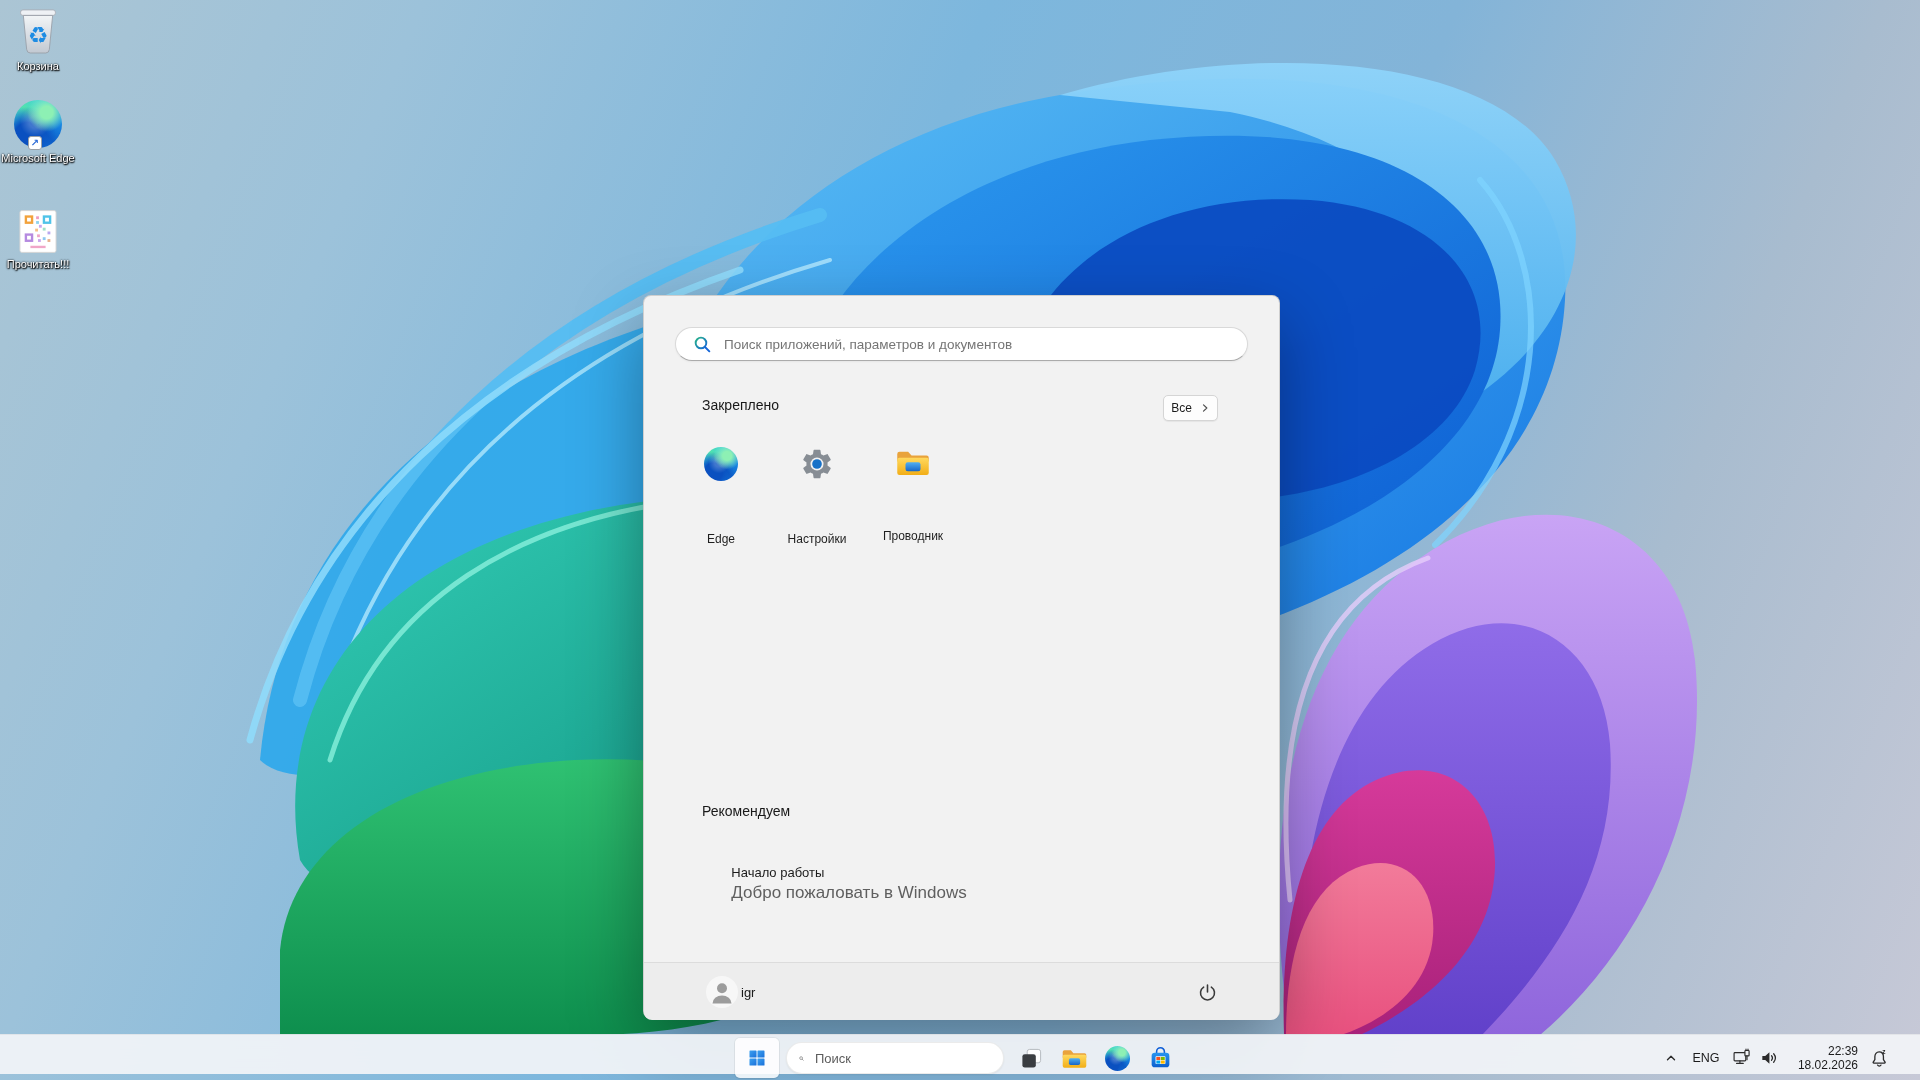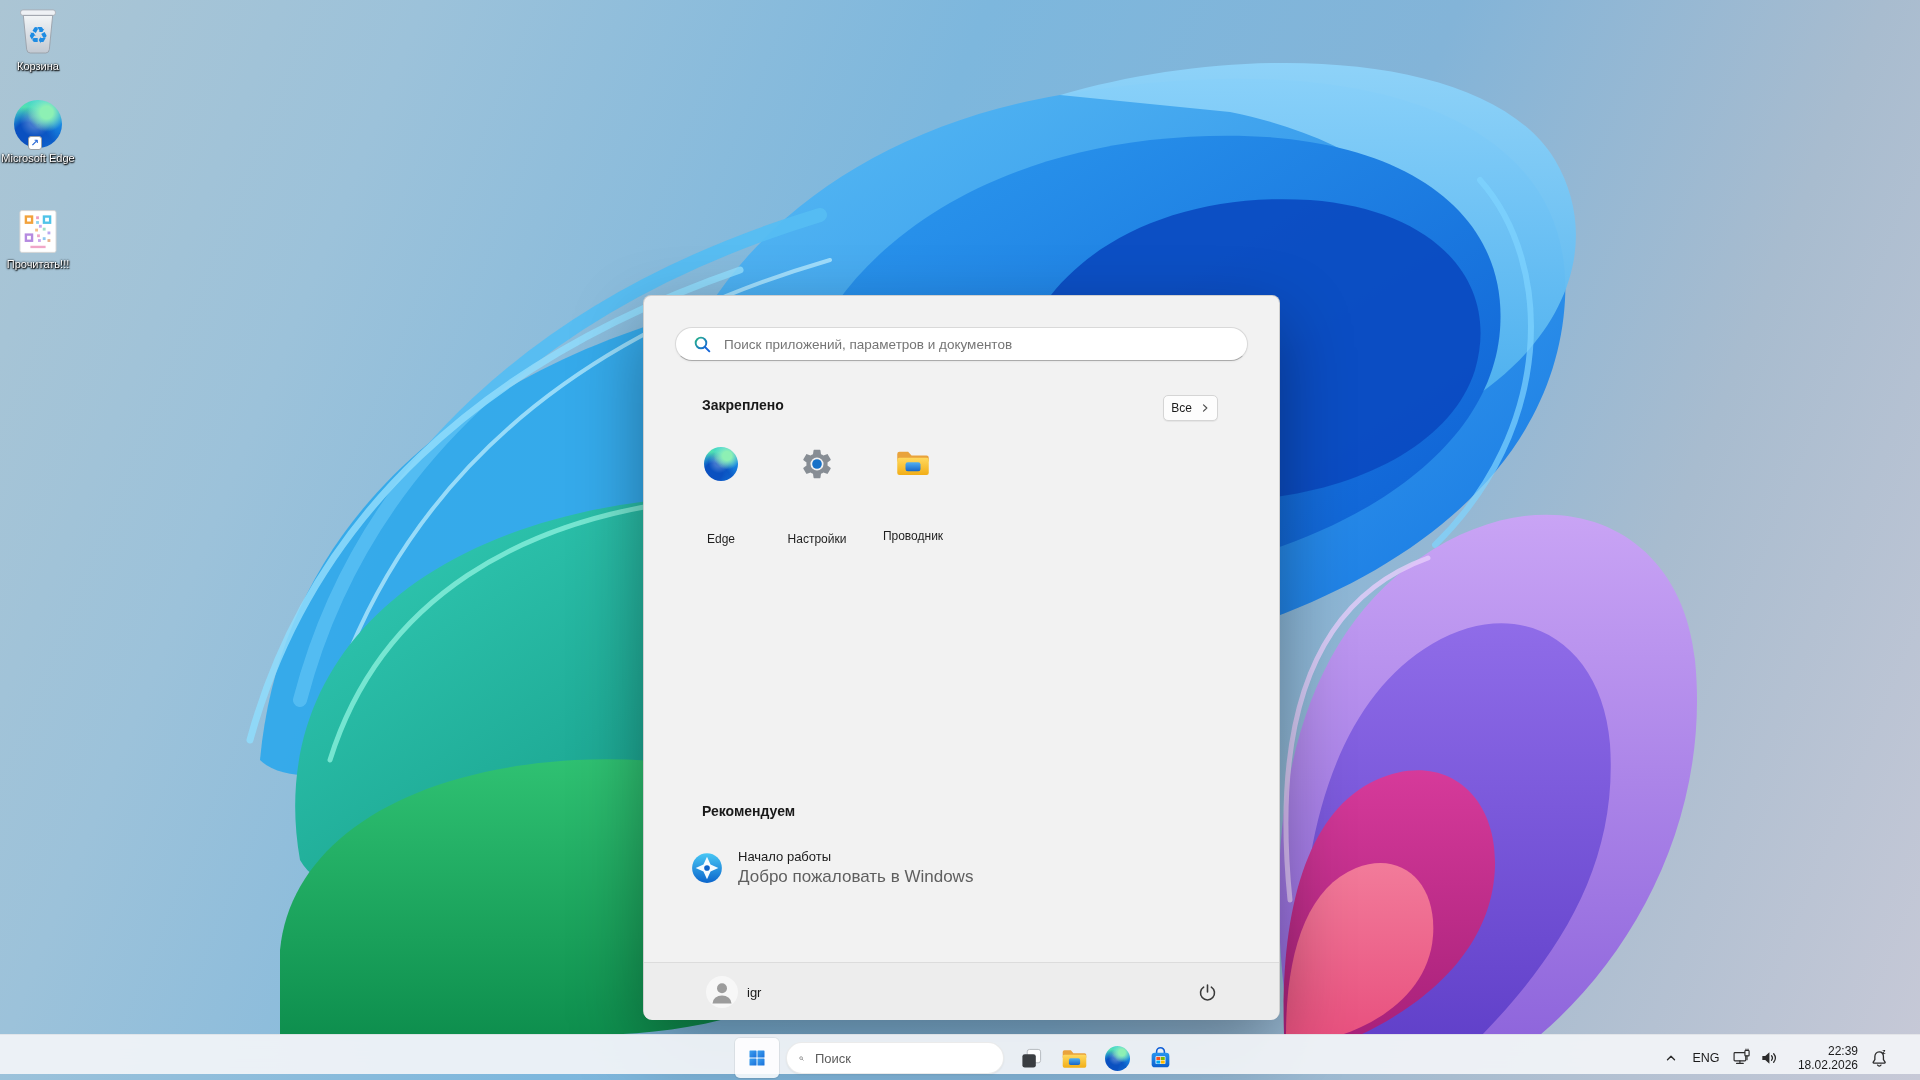--- a/index.html
+++ b/index.html
@@ -55,49 +55,49 @@
     border-radius: 17px; display: flex; align-items: center;
     box-shadow: 0 1px 2px rgba(0,0,0,.05);
   }
   .sm-search svg { margin-left: 17px; }
   .sm-search input {
     flex: 1; border: none; outline: none; background: transparent;
     font: 13.5px "Liberation Sans", sans-serif; color: #1b1b1b;
     padding: 0 14px 0 12px;
   }
   .sm-search input::placeholder { color: #757575; }
-  .sm-section-title { position: absolute; left: 58px; font-size: 14px; font-weight: 700; color: #191919; }
+  .sm-section-title { position: absolute; left: 58px; font-size: 14px; font-weight: 400; color: #191919; }
   .sm-all-btn {
     position: absolute; left: 519px; top: 99px; width: 55px; height: 26px;
     background: #fdfdfd; border: 1px solid #d5d5d5; border-radius: 5px;
     display: flex; align-items: center; justify-content: center; gap: 8px;
     font-size: 12px; color: #1b1b1b; cursor: default;
     box-shadow: 0 1px 1px rgba(0,0,0,.06);
   }
   .sm-tiles { position: absolute; left: 29px; top: 138px; display: flex; }
   .sm-tile {
     width: 96px; height: 92px; border-radius: 6px;
     display: flex; flex-direction: column; align-items: center; gap: 42px;
   }
   .sm-tile .tile-icon { margin-top: 13px; height: 36px; display: flex; align-items: center; justify-content: center; }
   .sm-tile .tile-label { margin-top: 9px; font-size: 12px; color: #1f1f1f; }
   .sm-rec-item {
     position: absolute; left: 34px; top: 543px; width: 330px; height: 58px;
-    border-radius: 6px; display: flex; align-items: center; gap: 14px; padding-left: 12px;
+    border-radius: 6px; display: flex; align-items: center; gap: 26px; padding-left: 12px; flex-direction: column;
   }
   .sm-rec-item .rec-title { font-size: 13px; color: #1b1b1b; }
   .sm-rec-item .rec-sub { font-size: 17px; color: #5f5f5f; margin-top: 3px; }
   .sm-footer {
     position: absolute; left: 0; top: 666px; width: 100%; height: 58px;
     background: #ededed; border-top: 1px solid rgba(0,0,0,.07);
     border-radius: 0 0 8px 8px;
   }
   .sm-user {
     position: absolute; left: 54px; top: 9px; height: 40px; padding: 0 12px 0 8px;
-    display: flex; align-items: center; gap: 9px; border-radius: 4px;
+    display: flex; align-items: center; gap: 3px; border-radius: 4px;
   }
   .sm-user .uname { font-size: 13px; color: #1b1b1b; }
   .sm-power {
     position: absolute; left: 543px; top: 9px; width: 40px; height: 40px;
     display: flex; align-items: center; justify-content: center; border-radius: 4px;
   }
 
   
   .taskbar {
     position: absolute; left: 0; top: 1034px; width: 1920px; height: 40px;

